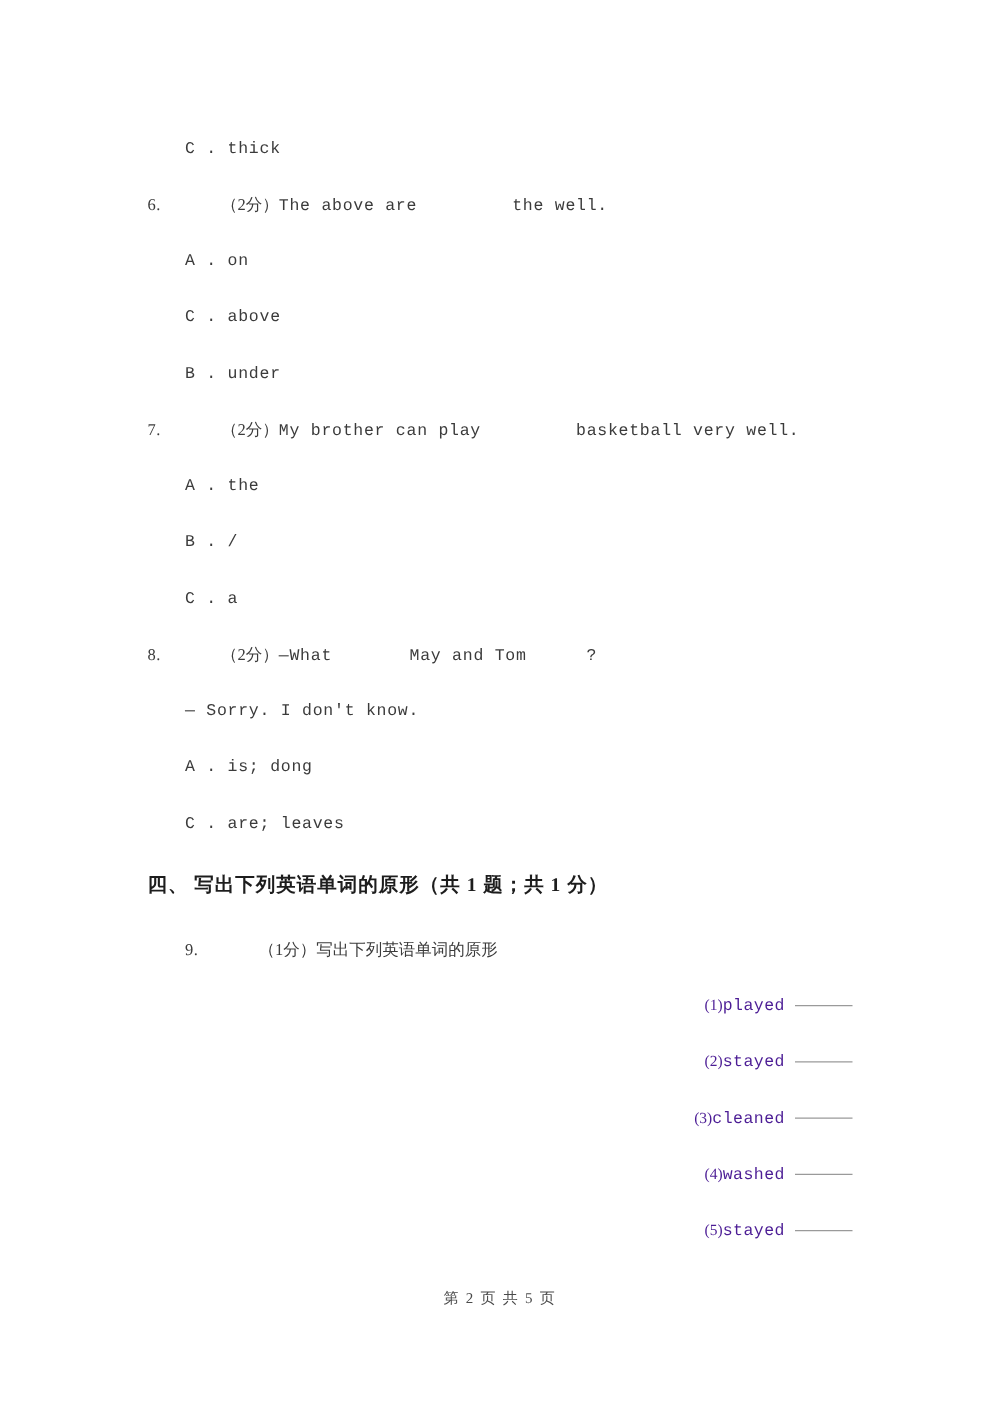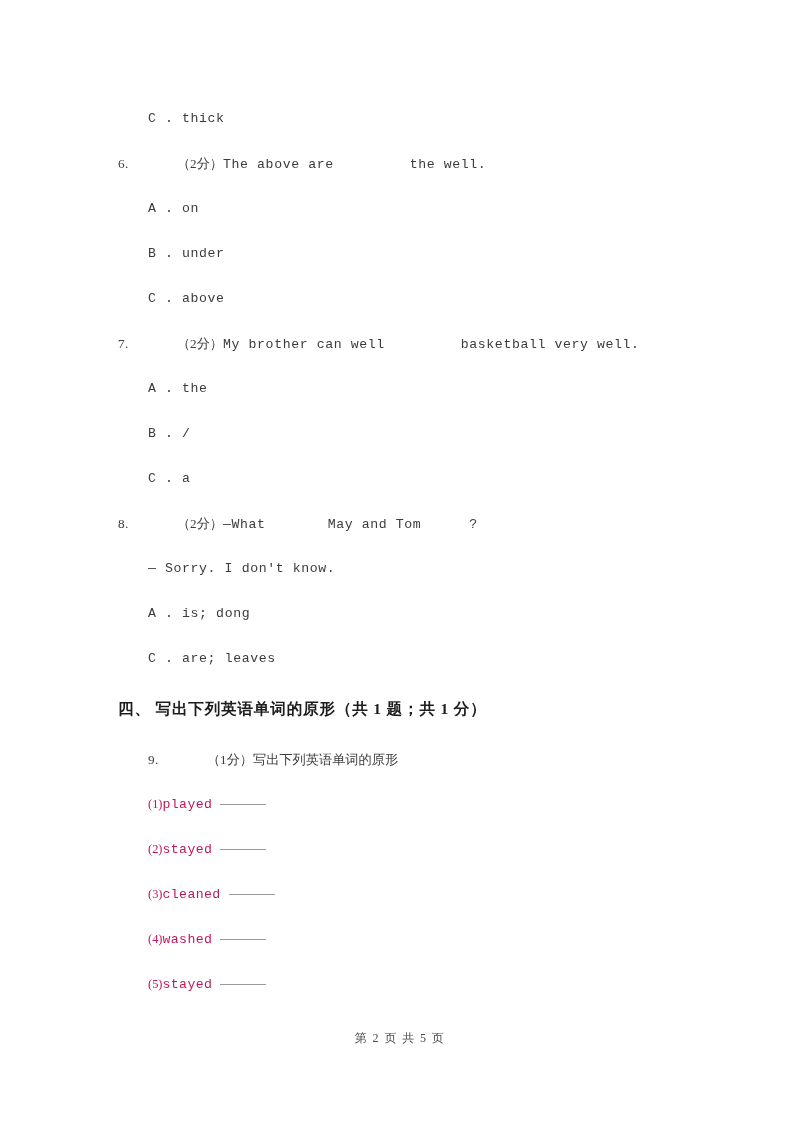--- a/index.html
+++ b/index.html
@@ -84,21 +84,22 @@
 
   
   .fill-line {
     height: 45px;
     line-height: 45px;
     padding-left: 30px;
     white-space: pre;
     font-size: 13.2px;
     font-family: "Liberation Mono", "DejaVu Sans Mono", monospace;
     letter-spacing: 0.4px;
-    color: #be185d;
+    color: #4c1d95;
+    text-align: right;
   }
   .fill-idx {
     font-family: "Liberation Serif", serif;
     font-size: 12.4px;
     letter-spacing: 0px;
   }
   .blank {
     display: inline-block;
     width: 46px;
     border-bottom: 1px solid #9a9a9a;
@@ -126,24 +127,24 @@
 
 <div class="page">
 
   <div class="content">
 
     <div class="line indent"><span class="opt-letter">C</span><span> . </span><span>thick</span></div>
 
     <div class="line"><span class="q-num">6.</span><span class="gap gap-xs"></span><span class="q-marks">（2分）</span><span class="q-body">The above are</span><span class="gap gap-md"></span><span class="q-body">the well.</span></div>
 
     <div class="line indent"><span class="opt-letter">A</span><span> . </span><span>on</span></div>
+    <div class="line indent"><span class="opt-letter">C</span><span> . </span><span>above</span></div>
     <div class="line indent"><span class="opt-letter">B</span><span> . </span><span>under</span></div>
-    <div class="line indent"><span class="opt-letter">C</span><span> . </span><span>above</span></div>
 
-    <div class="line"><span class="q-num">7.</span><span class="gap gap-xs"></span><span class="q-marks">（2分）</span><span class="q-body">My brother can well</span><span class="gap gap-md"></span><span class="q-body">basketball very well.</span></div>
+    <div class="line"><span class="q-num">7.</span><span class="gap gap-xs"></span><span class="q-marks">（2分）</span><span class="q-body">My brother can play</span><span class="gap gap-md"></span><span class="q-body">basketball very well.</span></div>
 
     <div class="line indent"><span class="opt-letter">A</span><span> . </span><span>the</span></div>
     <div class="line indent"><span class="opt-letter">B</span><span> . </span><span>/</span></div>
     <div class="line indent"><span class="opt-letter">C</span><span> . </span><span>a</span></div>
 
     <div class="line"><span class="q-num">8.</span><span class="gap gap-xs"></span><span class="q-marks">（2分）</span><span class="q-body">—What</span><span class="gap gap-sm"></span><span class="q-body">May and Tom</span><span class="gap gap-xs"></span><span class="q-body">?</span></div>
 
     <div class="line indent">— Sorry. I don't know.</div>
 
     <div class="line indent"><span class="opt-letter">A</span><span> . </span><span>is; dong</span></div>

